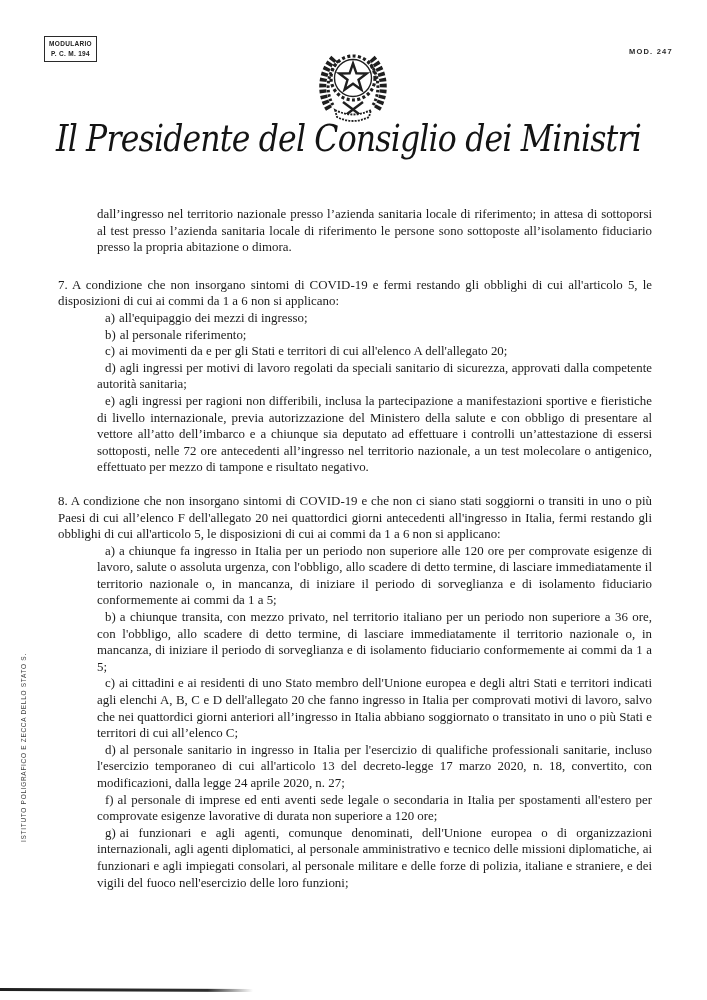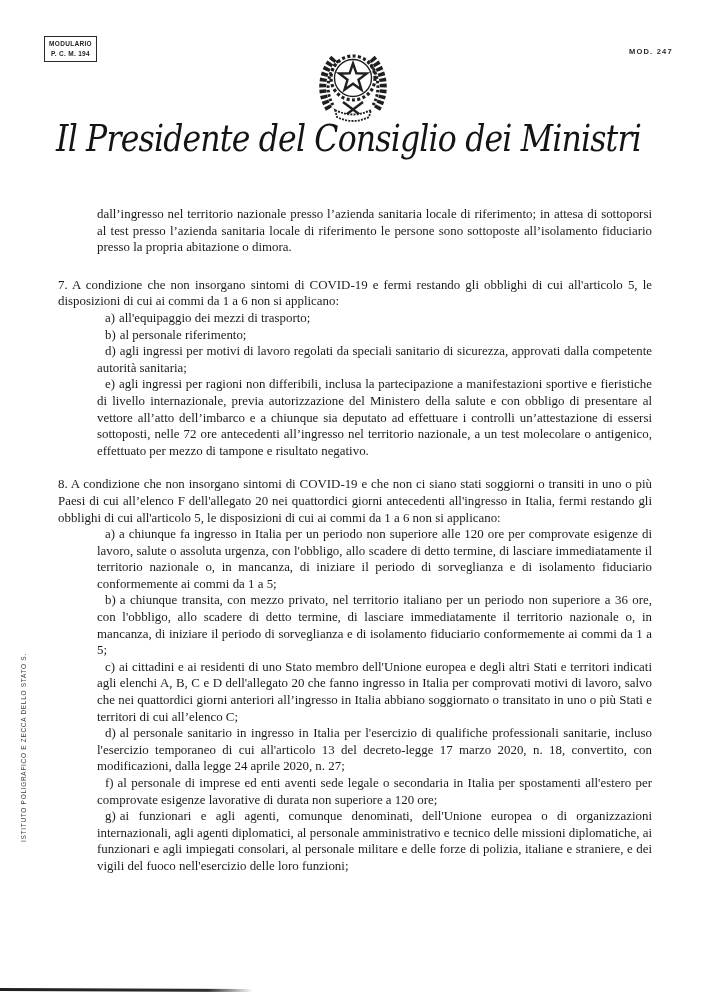--- a/index.html
+++ b/index.html
@@ -79,22 +79,23 @@
   <div class="script-title">Il Presidente del Consiglio dei Ministri</div>
 
   <div class="side-imprint">ISTITUTO POLIGRAFICO E ZECCA DELLO STATO  S.</div>
 
   <div class="body-text">
 
     <p class="cont">dall’ingresso nel territorio nazionale presso l’azienda sanitaria locale di riferimento; in attesa di sottoporsi al test presso l’azienda sanitaria locale di riferimento le persone sono sottoposte all’isolamento fiduciario presso la propria abitazione o dimora.</p>
 
     <p class="numpara" id="para7">7. A condizione che non insorgano sintomi di COVID-19 e fermi restando gli obblighi di cui all'articolo 5, le disposizioni di cui ai commi da 1 a 6 non si applicano:</p>
 
-    <p class="item"><span class="lbl">a)</span><span>all'equipaggio dei mezzi di trasporto;</span></p>
+    <p class="item"><span class="lbl">a)</span><span>all'equipaggio dei mezzi di ingresso;</span></p>
     <p class="item"><span class="lbl">b)</span><span>al personale riferimento;</span></p>
+    <p class="item"><span class="lbl">c)</span><span>ai movimenti da e per gli Stati e territori di cui all'elenco A dell'allegato 20;</span></p>
     <p class="item"><span class="lbl">d)</span><span>agli ingressi per motivi di lavoro regolati da speciali sanitario di sicurezza, approvati dalla competente autorità sanitaria;</span></p>
     <p class="item"><span class="lbl">e)</span><span>agli ingressi per ragioni non differibili, inclusa la partecipazione a manifestazioni sportive e fieristiche di livello internazionale, previa autorizzazione del Ministero della salute e con obbligo di presentare al vettore all’atto dell’imbarco e a chiunque sia deputato ad effettuare i controlli un’attestazione di essersi sottoposti, nelle 72 ore antecedenti all’ingresso nel territorio nazionale, a un test molecolare o antigenico, effettuato per mezzo di tampone e risultato negativo.</span></p>
 
     <p class="numpara" id="para8">8. A condizione che non insorgano sintomi di COVID-19 e che non ci siano stati soggiorni o transiti in uno o più Paesi di cui all’elenco F dell'allegato 20 nei quattordici giorni antecedenti all'ingresso in Italia, fermi restando gli obblighi di cui all'articolo 5, le disposizioni di cui ai commi da 1 a 6 non si applicano:</p>
 
     <p class="item"><span class="lbl">a)</span><span>a chiunque fa ingresso in Italia per un periodo non superiore alle 120 ore per comprovate esigenze di lavoro, salute o assoluta urgenza, con l'obbligo, allo scadere di detto termine, di lasciare immediatamente il territorio nazionale o, in mancanza, di iniziare il periodo di sorveglianza e di isolamento fiduciario conformemente ai commi da 1 a 5;</span></p>
     <p class="item"><span class="lbl">b)</span><span>a chiunque transita, con mezzo privato, nel territorio italiano per un periodo non superiore a 36 ore, con l'obbligo, allo scadere di detto termine, di lasciare immediatamente il territorio nazionale o, in mancanza, di iniziare il periodo di sorveglianza e di isolamento fiduciario conformemente ai commi da 1 a 5;</span></p>
     <p class="item"><span class="lbl">c)</span><span>ai cittadini e ai residenti di uno Stato membro dell'Unione europea e degli altri Stati e territori indicati agli elenchi A, B, C e D dell'allegato 20 che fanno ingresso in Italia per comprovati motivi di lavoro, salvo che nei quattordici giorni anteriori all’ingresso in Italia abbiano soggiornato o transitato in uno o più Stati e territori di cui all’elenco C;</span></p>
     <p class="item"><span class="lbl">d)</span><span>al personale sanitario in ingresso in Italia per l'esercizio di qualifiche professionali sanitarie, incluso l'esercizio temporaneo di cui all'articolo 13 del decreto-legge 17 marzo 2020, n. 18, convertito, con modificazioni, dalla legge 24 aprile 2020, n. 27;</span></p>
     <p class="item"><span class="lbl">f)</span><span>al personale di imprese ed enti aventi sede legale o secondaria in Italia per spostamenti all'estero per comprovate esigenze lavorative di durata non superiore a 120 ore;</span></p>

